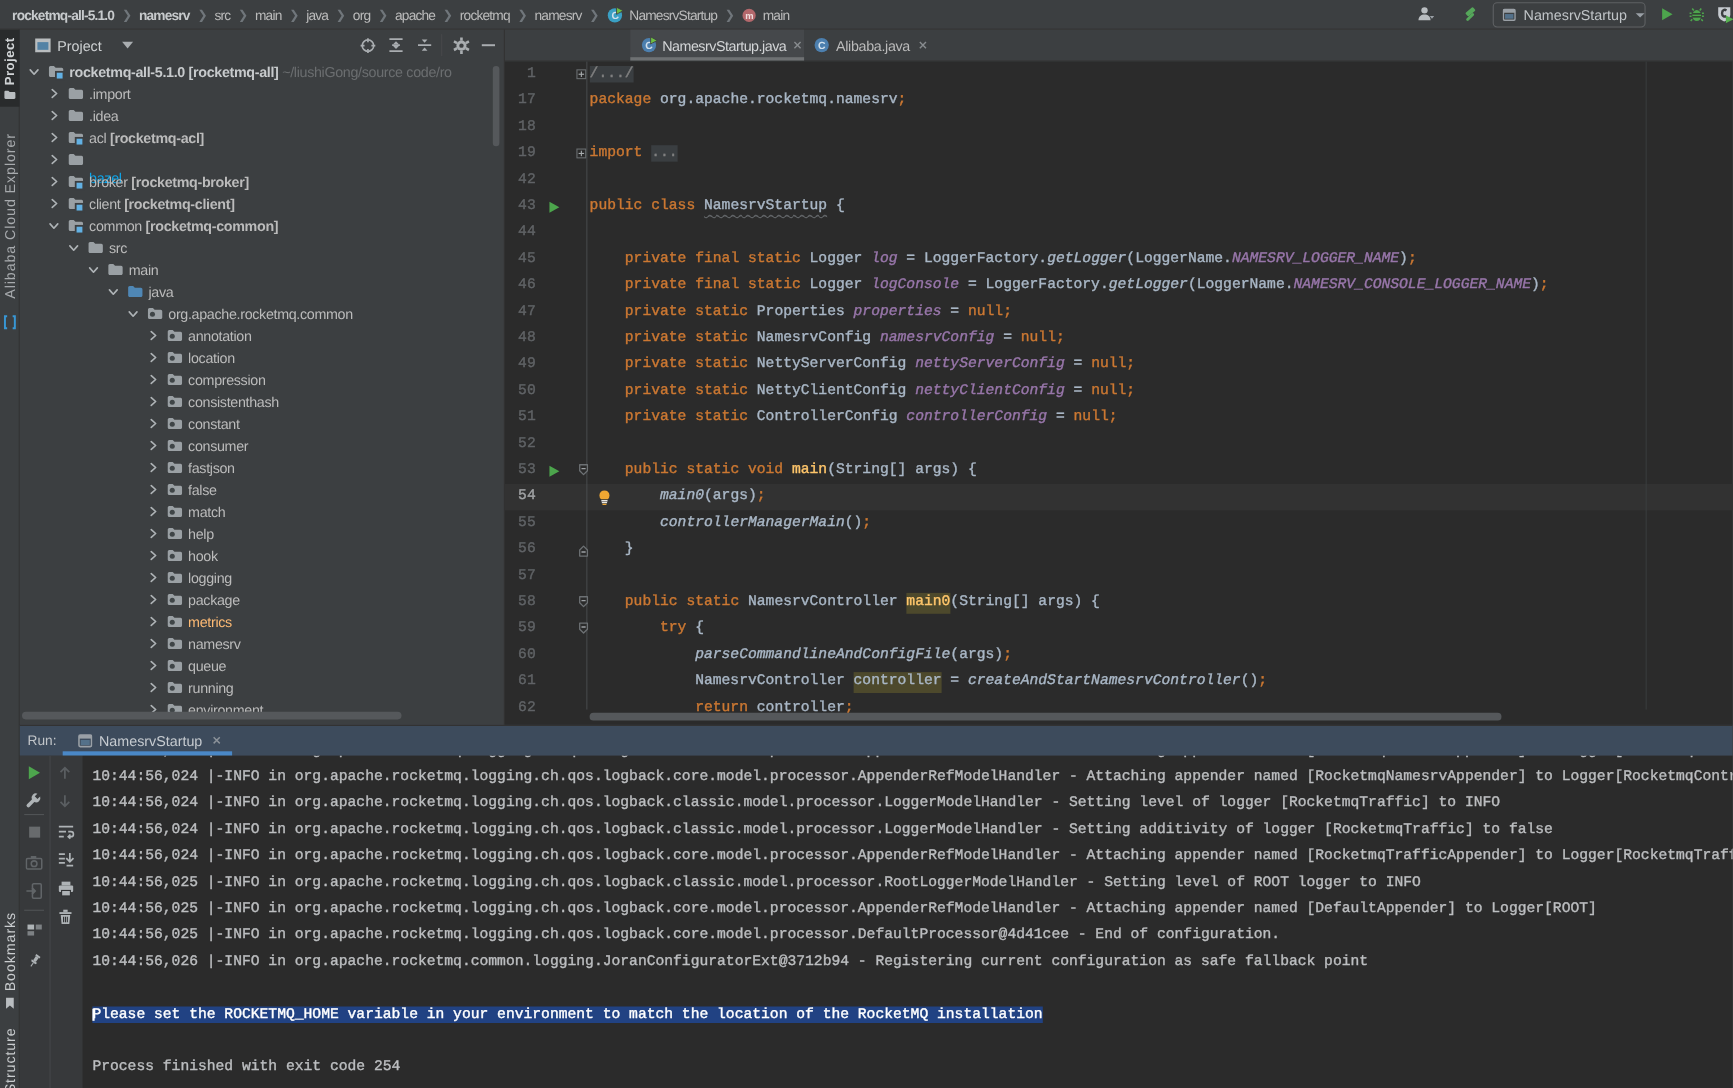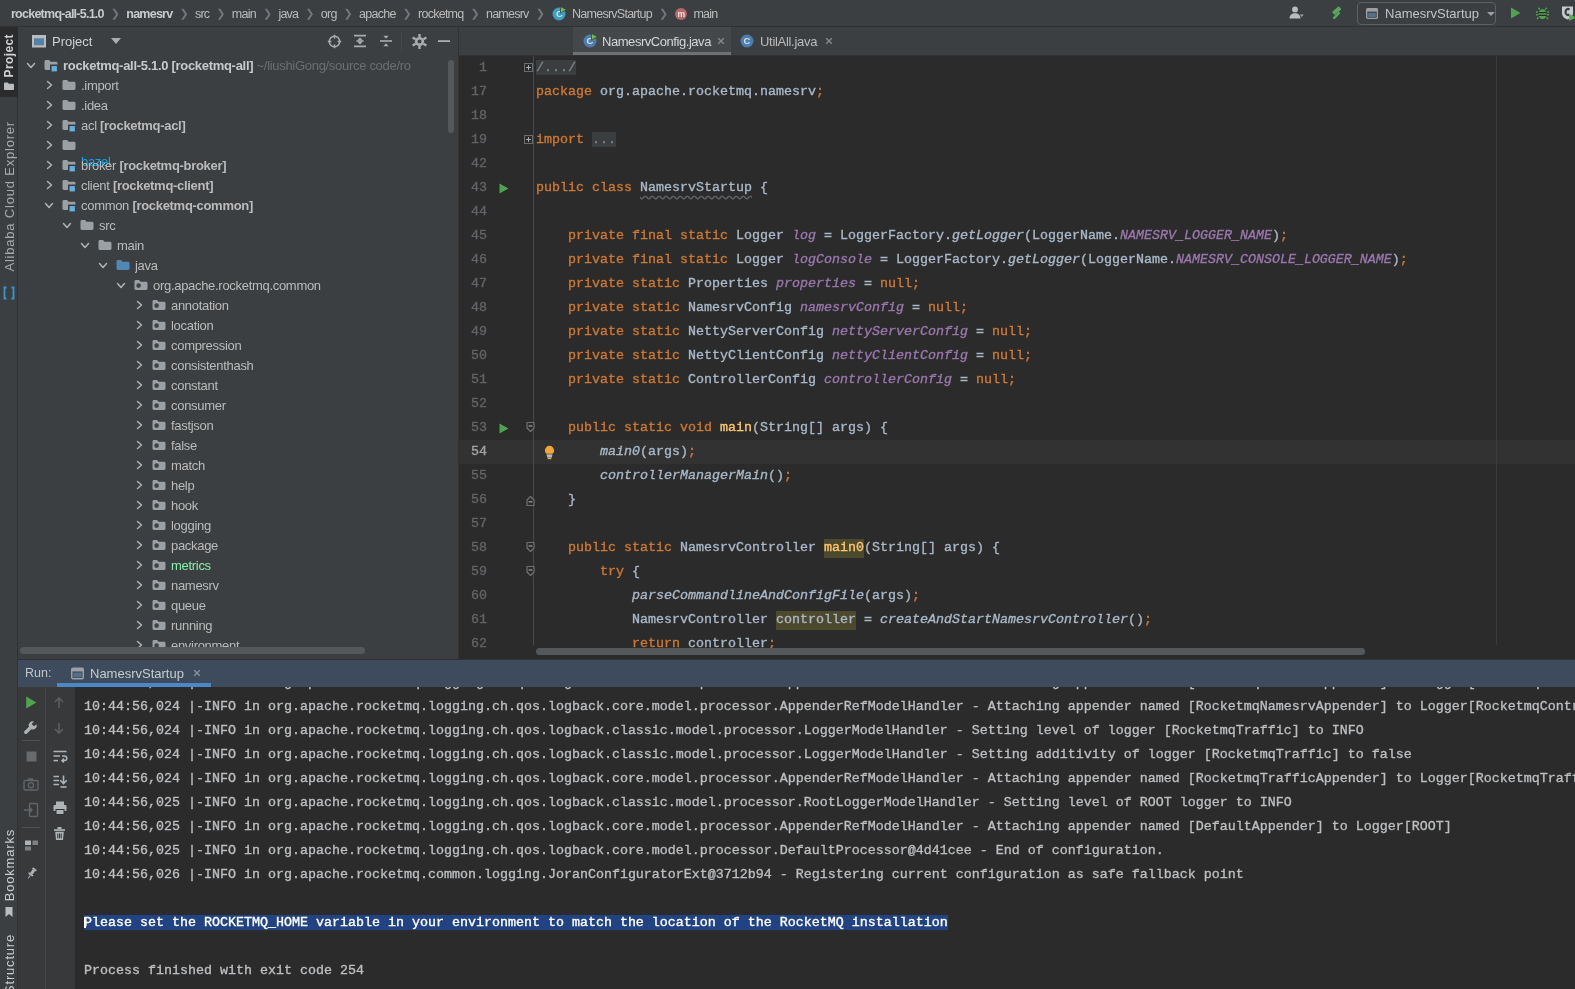--- a/index.html
+++ b/index.html
@@ -472,21 +472,21 @@
     <svg width="12" height="12" viewBox="0 0 12 12">
       <path d="M4.5 2.5 L8.5 6 L4.5 9.5" stroke="#aeb3b6" stroke-width="1.5" fill="none" stroke-linecap="round" stroke-linejoin="round"></path>
     </svg>
   </div>
 <div style="left:151px;top:557px;">
     <svg width="16" height="16" viewBox="0 0 16 16">
       <path d="M1.5 4.5 C1.5 3.7 2.1 3 2.9 3 H6 L7.6 4.7 H13.1 C13.9 4.7 14.5 5.4 14.5 6.2 V11.6 C14.5 12.4 13.9 13 13.1 13 H2.9 C2.1 13 1.5 12.4 1.5 11.6 Z" fill="#9aa0a4"></path>
       <circle cx="5.6" cy="8.6" r="2.3" fill="#3f4547"></circle>
     </svg>
   </div>
-<div style="left:171px;top:555px;width:276px;height:20px;display:flex;align-items:center;overflow:hidden;font-size:13px;color:#86efac;white-space:nowrap;letter-spacing:-0.3px;">metrics</div>
+<div style="left:171px;top:555px;width:276px;height:20px;display:flex;align-items:center;overflow:hidden;font-size:13px;color:#fdba74;white-space:nowrap;letter-spacing:-0.3px;">metrics</div>
 <div style="left:133px;top:579px;">
     <svg width="12" height="12" viewBox="0 0 12 12">
       <path d="M4.5 2.5 L8.5 6 L4.5 9.5" stroke="#aeb3b6" stroke-width="1.5" fill="none" stroke-linecap="round" stroke-linejoin="round"></path>
     </svg>
   </div>
 <div style="left:151px;top:577px;">
     <svg width="16" height="16" viewBox="0 0 16 16">
       <path d="M1.5 4.5 C1.5 3.7 2.1 3 2.9 3 H6 L7.6 4.7 H13.1 C13.9 4.7 14.5 5.4 14.5 6.2 V11.6 C14.5 12.4 13.9 13 13.1 13 H2.9 C2.1 13 1.5 12.4 1.5 11.6 Z" fill="#9aa0a4"></path>
       <circle cx="5.6" cy="8.6" r="2.3" fill="#3f4547"></circle>
     </svg>
@@ -548,36 +548,36 @@
     </span>
   </div>
 <div style="left:573px;top:27px;width:158px;height:28px;background:#45484b;display:flex;align-items:center;">
     <span style="margin-left:9px;display:flex;">
       <svg width="16" height="16" viewBox="0 0 16 16">
         <circle cx="8" cy="8" r="6.5" fill="#4c7fae"></circle>
         <text x="8" y="11.4" font-family="Liberation Sans" font-size="9.5" font-weight="bold" fill="#d3e1ec" text-anchor="middle">C</text>
         <path d="M9.5 0.5 L15.5 3.75 L9.5 7 Z" fill="#6fbf44" stroke="#3c3f41" stroke-width="0.8"></path>
       </svg>
     </span>
-    <span class="ui" style="margin-left:4px;color:#d3d5d7;letter-spacing:-0.45px;">NamesrvConfig.java</span>
+    <span class="ui" style="margin-left:4px;color:#d3d5d7;letter-spacing:-0.45px;">NamesrvStartup.java</span>
     <span style="margin-left:5px;display:flex;">
       <svg width="10" height="10" viewBox="0 0 10 10">
         <path d="M2.2 2.2 L7.8 7.8 M7.8 2.2 L2.2 7.8" stroke="#878b8e" stroke-width="1.3"></path>
       </svg>
     </span>
   </div>
 <div style="left:573px;top:52px;width:158px;height:3px;background:#6e7173;"></div>
 <div style="left:731px;top:27px;width:114px;height:28px;display:flex;align-items:center;">
     <span style="margin-left:8px;display:flex;">
       <svg width="16" height="16" viewBox="0 0 16 16">
         <circle cx="8" cy="8" r="6.5" fill="#4c7fae"></circle>
         <text x="8" y="11.4" font-family="Liberation Sans" font-size="9.5" font-weight="bold" fill="#d3e1ec" text-anchor="middle">C</text>
       </svg>
     </span>
-    <span class="ui" style="margin-left:5px;letter-spacing:-0.3px;">UtilAll.java</span>
+    <span class="ui" style="margin-left:5px;letter-spacing:-0.3px;">Alibaba.java</span>
     <span style="margin-left:7px;display:flex;">
       <svg width="10" height="10" viewBox="0 0 10 10">
         <path d="M2.2 2.2 L7.8 7.8 M7.8 2.2 L2.2 7.8" stroke="#878b8e" stroke-width="1.3"></path>
       </svg>
     </span>
   </div>
 <div style="left:459px;top:56px;width:1116px;height:603px;background:#2b2b2b;overflow:hidden;"></div>
 <div style="left:459px;top:440px;width:1116px;height:24px;background:#323232;"></div>
 <div style="left:824px;top:539px;width:40px;height:19px;background:#4d492c;"></div>
 <div style="left:776px;top:611px;width:80px;height:19px;background:#4d492c;"></div>

